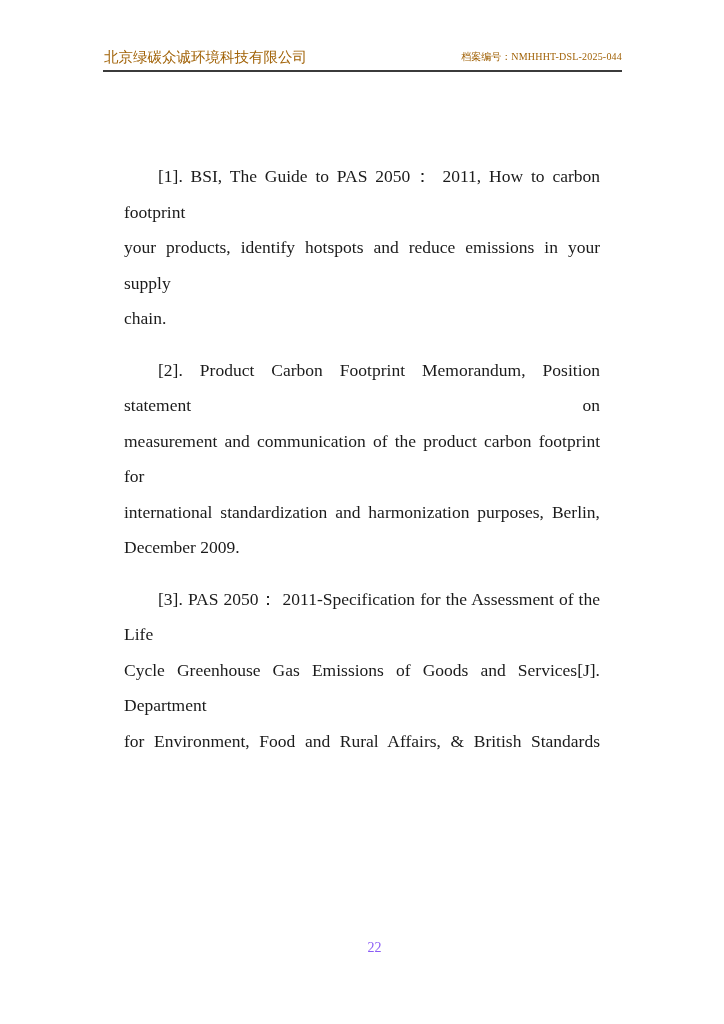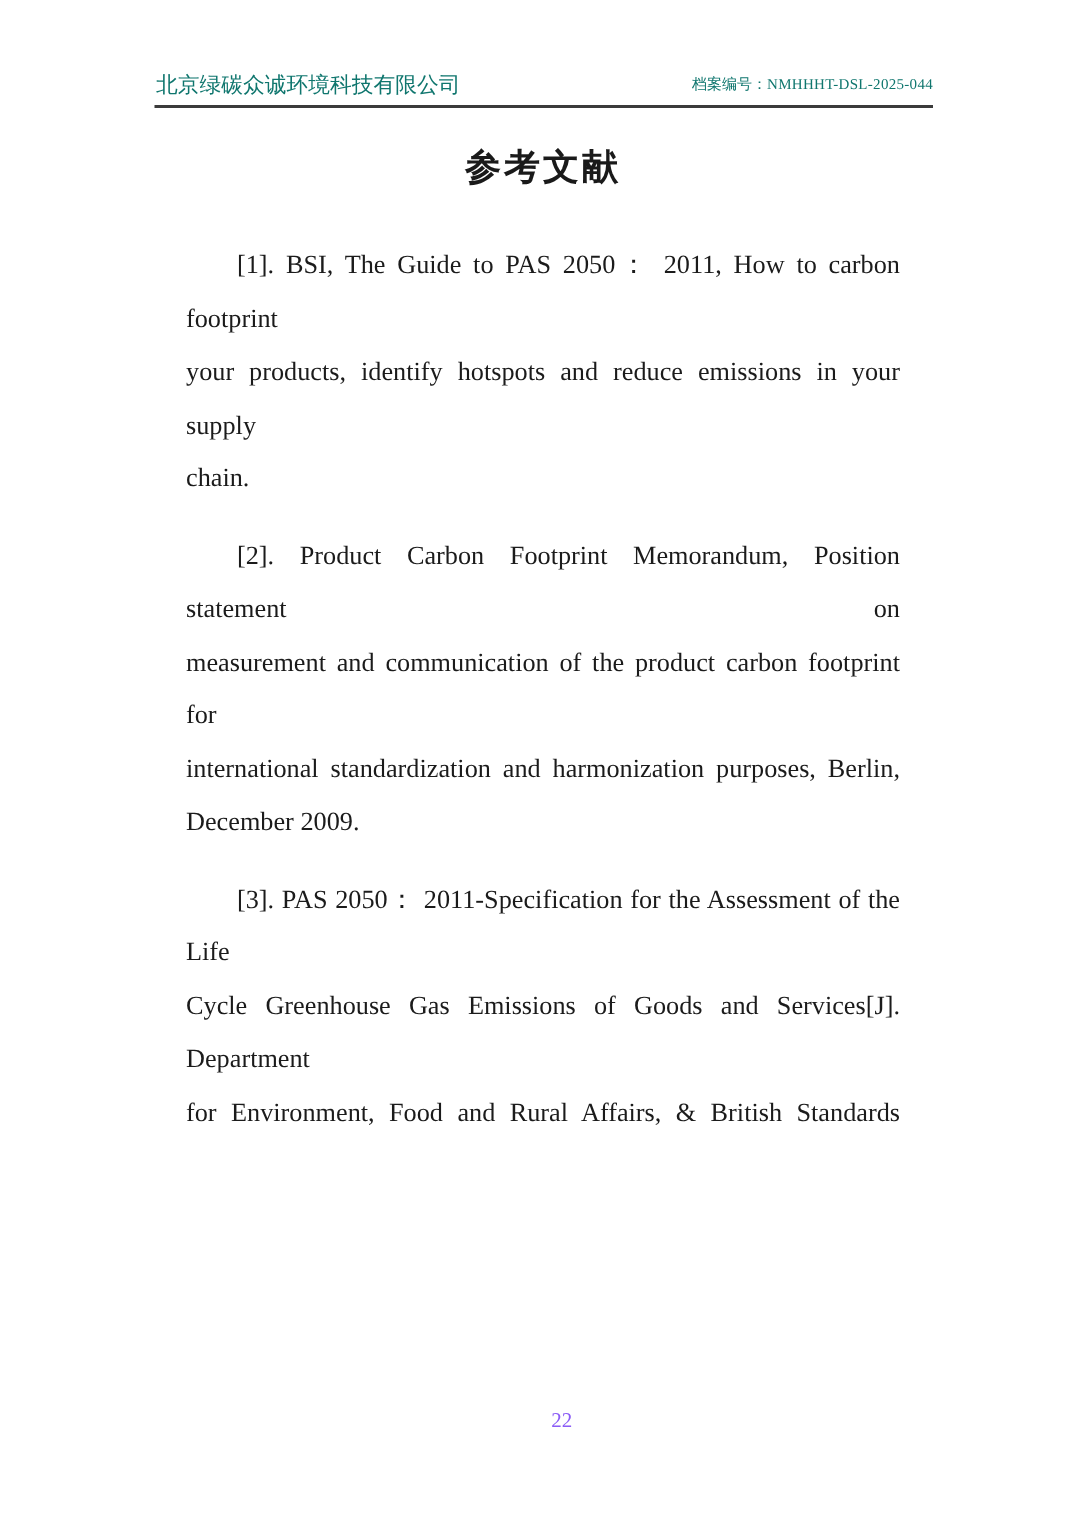--- a/index.html
+++ b/index.html
@@ -18,21 +18,21 @@
   .header {
     position: absolute;
     top: 44px;
     left: 104px;
     right: 102px;
     height: 26px;
     display: flex;
     justify-content: space-between;
     align-items: flex-end;
     font-size: 14.5px;
-    color: #0f766e;
+    color: #a16207;
     line-height: 26px;
     white-space: nowrap;
   }
   .header .doc-no { font-size: 10px; }
   .header .doc-no .value {
     font-family: "Liberation Serif", "DejaVu Serif", serif;
     letter-spacing: 0.2px;
   }
   .header-rule {
     position: absolute;
@@ -90,21 +90,20 @@
 
   <div class="header">
     <span class="company">北京绿碳众诚环境科技有限公司</span>
     <span class="doc-no">
       <span>档案编号：</span><span class="value">NMHHHT-DSL-2025-044</span>
     </span>
   </div>
 
   <div class="header-rule"></div>
 
-  <h1 class="doc-title">参考文献</h1>
 
   <main class="references" id="references-list">
       <div class="reference">
         <div class="line first">[1]. BSI, The Guide to PAS 2050： 2011, How to carbon footprint</div>
         <div class="line">your products, identify hotspots and reduce emissions in your supply</div>
         <div class="line last">chain.</div>
       </div>
       <div class="reference">
         <div class="line first">[2]. Product Carbon Footprint Memorandum, Position statement on</div>
         <div class="line">measurement and communication of the product carbon footprint for</div>

